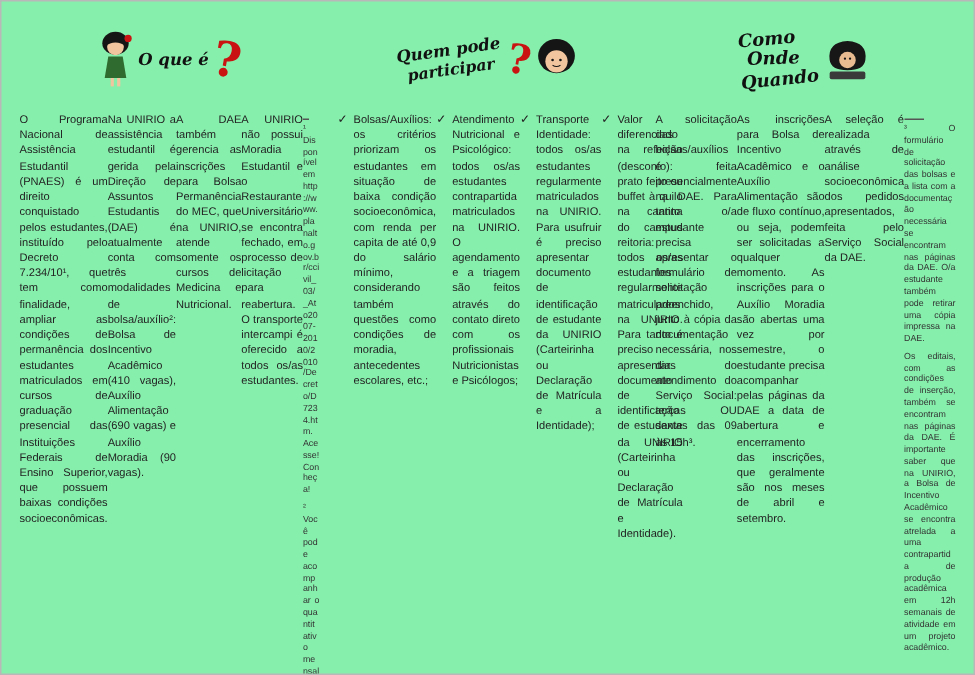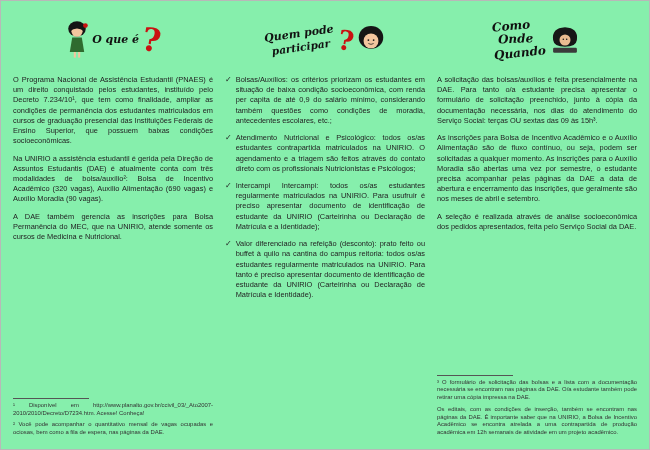--- a/index.html
+++ b/index.html
@@ -22,21 +22,21 @@
     font-family:"DejaVu Serif",serif;font-weight:bold;color:#c91212;
     font-size:32px;line-height:1;transform:rotate(10deg);
   }
   .qmark.small{font-size:27px;}
   .tilt{transform:rotate(-8deg);}
   .stack{display:flex;flex-direction:column;align-items:flex-start;gap:0;}
   .stack .w{font-family:"DejaVu Serif",serif;font-style:italic;font-weight:bold;font-size:12px;line-height:1.1;color:#101010;}
   .stack .w:nth-child(1){transform:rotate(-5deg);}
   .stack .w:nth-child(2){transform:rotate(-2deg) translateX(6px);}
   .stack .w:nth-child(3){transform:rotate(-6deg) translateX(2px);}
-  .body{display:flex;flex-direction:column;flex:1;min-height:0;}
+  .body{display:flex;flex-direction:row;flex:1;min-height:0;}
   .para{margin:0 0 7px 0;font-size:7.4px;line-height:1.38;text-align:justify;}
   .item{display:flex;gap:4px;margin:0 0 7px 0;}
   .check{flex:none;font-size:8px;line-height:1.2;color:#222;}
   .item-text{font-size:7.4px;line-height:1.38;text-align:justify;}
   .item-text .lbl{font-weight:normal;}
   .footnotes{margin-top:auto;padding-top:2px;}
   .fn-sep{border:none;border-top:1px solid #555;width:38%;margin:2px 0 3px 0;}
   .fn{font-size:5.9px;line-height:1.32;color:#333;margin:0 0 4px 0;text-align:justify;word-break:break-word;}
   svg{display:block;}
 </style>
@@ -58,22 +58,23 @@
           <rect x="16.4" y="40" width="2.6" height="7" fill="#f3c59e"></rect>
         </svg>
       </span>
       <div class="title">
         <div class="t1">O que é</div>
       </div>
       <div class="qmark">?</div>
     </div>
     <div class="body">
       <p class="para">O Programa Nacional de Assistência Estudantil (PNAES) é um direito conquistado pelos estudantes, instituído pelo Decreto 7.234/10¹, que tem como finalidade, ampliar as condições de permanência dos estudantes matriculados em cursos de graduação presencial das Instituições Federais de Ensino Superior, que possuem baixas condições socioeconômicas.</p>
-      <p class="para">Na UNIRIO a assistência estudantil é gerida pela Direção de Assuntos Estudantis (DAE) é atualmente conta com três modalidades de bolsa/auxílio²: Bolsa de Incentivo Acadêmico (320 vagas), Auxílio Alimentação (690 vagas) e Auxílio Moradia (90 vagas).</p>
+      <p class="para">Na UNIRIO a assistência estudantil é gerida pela Direção de Assuntos Estudantis (DAE) é atualmente conta com três modalidades de bolsa/auxílio²: Bolsa de Incentivo Acadêmico (410 vagas), Auxílio Alimentação (690 vagas) e Auxílio Moradia (90 vagas).</p>
       <p class="para">A DAE também gerencia as inscrições para Bolsa Permanência do MEC, que na UNIRIO, atende somente os cursos de Medicina e Nutricional.</p>
+      <p class="para">A UNIRIO não possui Moradia Estudantil e o Restaurante Universitário se encontra fechado, em processo de licitação para reabertura. O transporte intercampi é oferecido a todos os/as estudantes.</p>
       <div class="footnotes">
         <hr class="fn-sep">
         <p class="fn">¹ Disponível em http://www.planalto.gov.br/ccivil_03/_Ato2007-2010/2010/Decreto/D7234.htm. Acesse! Conheça!</p>
         <p class="fn">² Você pode acompanhar o quantitativo mensal de vagas ocupadas e ociosas, bem como a fila de espera, nas páginas da DAE.</p>
       </div>
     </div>
   </div>
 
   <div class="col">
     <div class="col-header">
@@ -106,21 +107,21 @@
         <span class="check">✓</span>
         <div class="item-text">
           <span class="lbl">Atendimento Nutricional e Psicológico:</span>
           <span>todos os/as estudantes contrapartida matriculados na UNIRIO. O agendamento e a triagem são feitos através do contato direto com os profissionais Nutricionistas e Psicólogos;</span>
         </div>
       </div>
 
       <div class="item">
         <span class="check">✓</span>
         <div class="item-text">
-          <span class="lbl">Intercampi Intercampi:</span>
+          <span class="lbl">Transporte Identidade:</span>
           <span>todos os/as estudantes regularmente matriculados na UNIRIO. Para usufruir é preciso apresentar documento de identificação de estudante da UNIRIO (Carteirinha ou Declaração de Matrícula e a Identidade);</span>
         </div>
       </div>
 
       <div class="item">
         <span class="check">✓</span>
         <div class="item-text">
           <span class="lbl">Valor diferenciado na refeição (desconto):</span>
           <span>prato feito ou buffet à quilo na cantina do campus reitoria: todos os/as estudantes regularmente matriculados na UNIRIO. Para tanto é preciso apresentar documento de identificação de estudante da UNIRIO (Carteirinha ou Declaração de Matrícula e Identidade).</span>
         </div>

